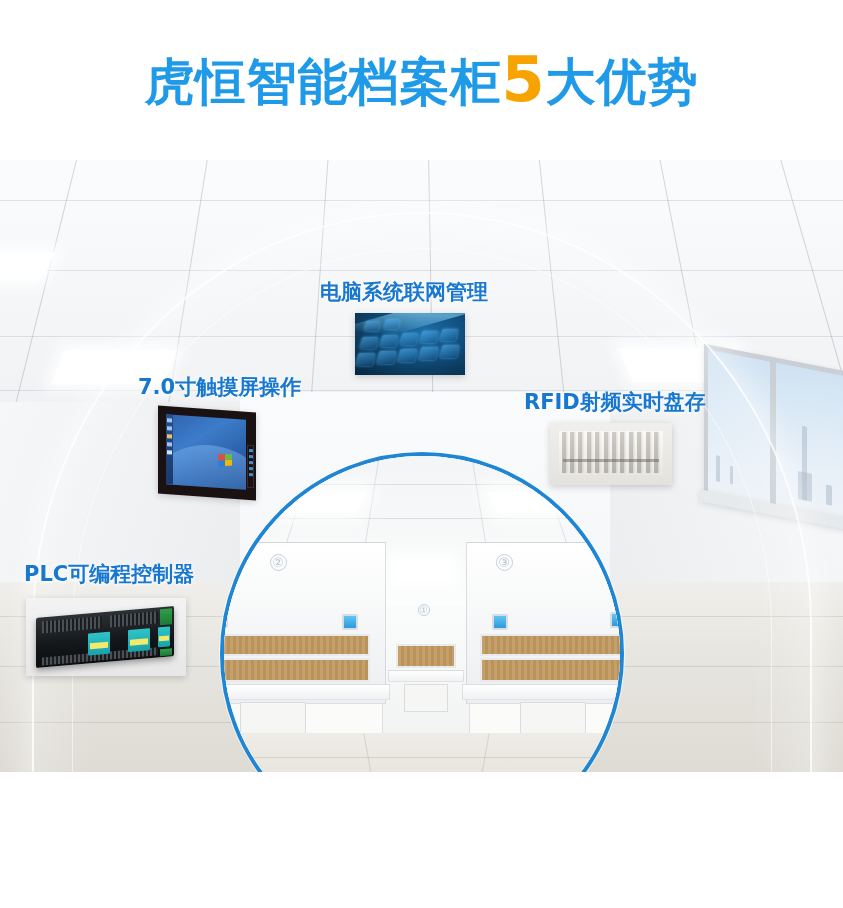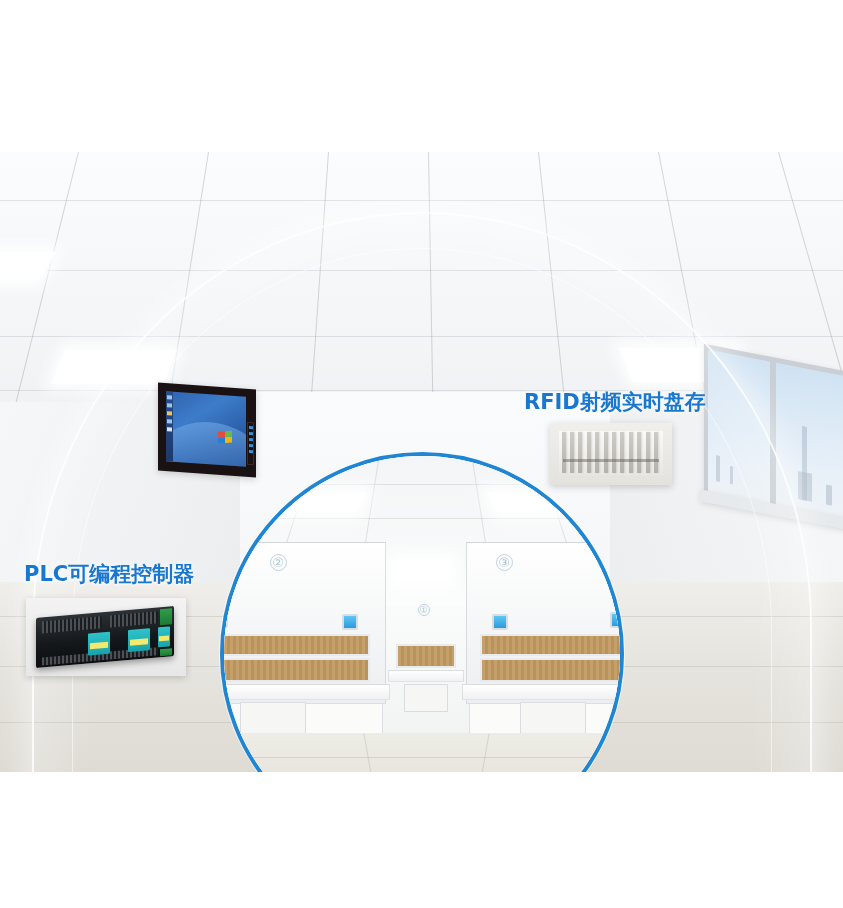--- a/index.html
+++ b/index.html
@@ -392,22 +392,41 @@
         <div class="room-floor">
           <div class="room-floor-line" style="left:0;top:24px;width:100%;height:1px;"></div>
 
           <div class="room-floor-line" style="left:150px;top:0;width:1px;height:121px;transform:rotate(-10deg);"></div>
           <div class="room-floor-line" style="left:254px;top:0;width:1px;height:121px;transform:rotate(10deg);"></div>
         </div>
       </div>
     </div>
   </div>
 
+  <div class="feature" style="left:320px;top:281px;">
+    <div class="feature-label">电脑系统联网管理</div>
+    <div class="thumb kb" style="width:110px;height:62px;margin-top:9px;margin-left:35px;">
+      <div class="kb-beam"></div>
+      <div class="kb-key" style="left:6px;top:24px;width:16px;height:12px;transform:skewX(-14deg);"></div>
+      <div class="kb-key" style="left:26px;top:22px;width:16px;height:12px;transform:skewX(-14deg);"></div>
+      <div class="kb-key" style="left:46px;top:20px;width:16px;height:12px;transform:skewX(-14deg);"></div>
+      <div class="kb-key" style="left:66px;top:18px;width:16px;height:12px;transform:skewX(-14deg);"></div>
+      <div class="kb-key" style="left:86px;top:16px;width:16px;height:12px;transform:skewX(-14deg);"></div>
+      <div class="kb-key" style="left:2px;top:40px;width:17px;height:13px;transform:skewX(-14deg);"></div>
+      <div class="kb-key" style="left:23px;top:38px;width:17px;height:13px;transform:skewX(-14deg);"></div>
+      <div class="kb-key" style="left:44px;top:36px;width:17px;height:13px;transform:skewX(-14deg);"></div>
+      <div class="kb-key" style="left:65px;top:34px;width:17px;height:13px;transform:skewX(-14deg);"></div>
+      <div class="kb-key" style="left:86px;top:32px;width:17px;height:13px;transform:skewX(-14deg);"></div>
+      <div class="kb-key" style="left:10px;top:8px;width:14px;height:10px;transform:skewX(-14deg);"></div>
+      <div class="kb-key" style="left:30px;top:6px;width:14px;height:10px;transform:skewX(-14deg);"></div>
+    </div>
+  </div>
 
   <div class="feature" style="left:138px;top:376px;">
+    <div class="feature-label">7.0寸触摸屏操作</div>
     <div class="thumb tp" style="width:98px;height:88px;margin-top:10px;margin-left:20px;transform:skewY(4deg);">
       <div class="tp-screen">
         <div class="tp-hill"></div>
         <div class="tp-taskbar">
           <div class="tp-icon" style="top:4px;"></div>
           <div class="tp-icon" style="top:12px;"></div>
           <div class="tp-icon" style="top:20px;background:#e8c36a;"></div>
           <div class="tp-icon" style="top:28px;"></div>
           <div class="tp-icon" style="top:36px;background:#d9e5f3;"></div>
         </div>
@@ -460,15 +479,18 @@
         <div class="plc-label" style="left:122px;top:20px;width:12px;height:20px;">
             <i></i>
           </div>
         <div class="plc-green" style="left:124px;top:2px;width:12px;height:16px;"></div>
         <div class="plc-green" style="left:124px;top:42px;width:12px;height:7px;"></div>
       </div>
     </div>
   </div>
 
 
+  <div class="header">
+    <div class="header-title"><span>虎恒智能档案柜</span><span class="num">5</span><span>大优势</span></div>
+  </div>
 
 
 </div>
 
 </body></html>

